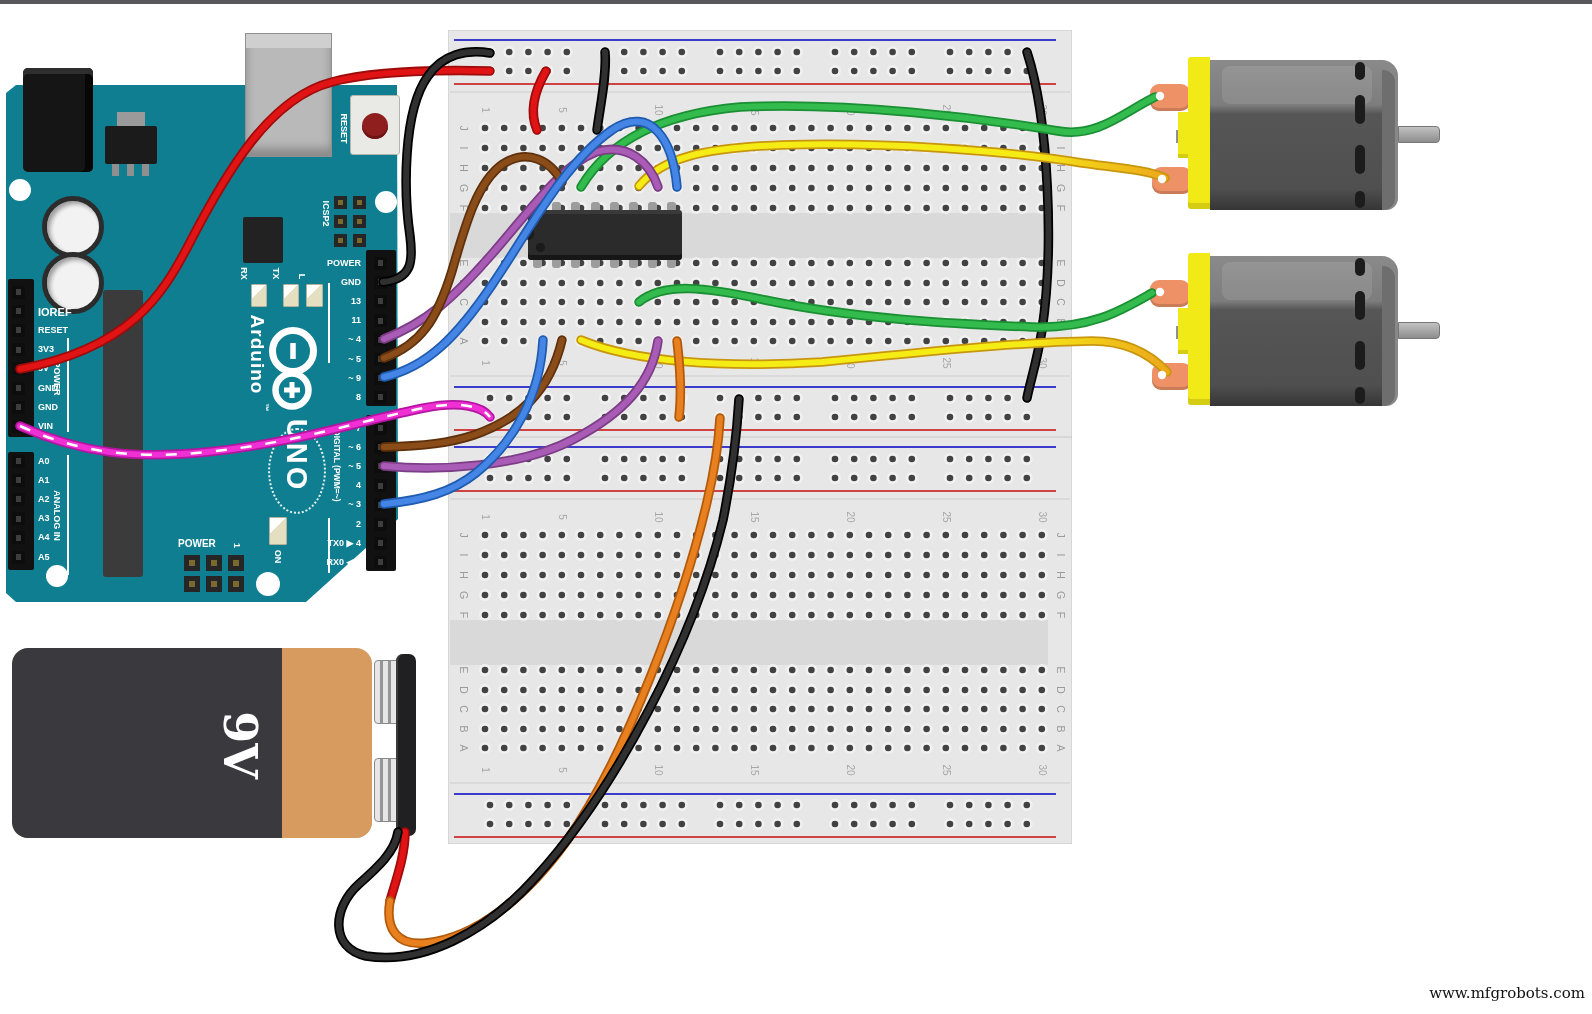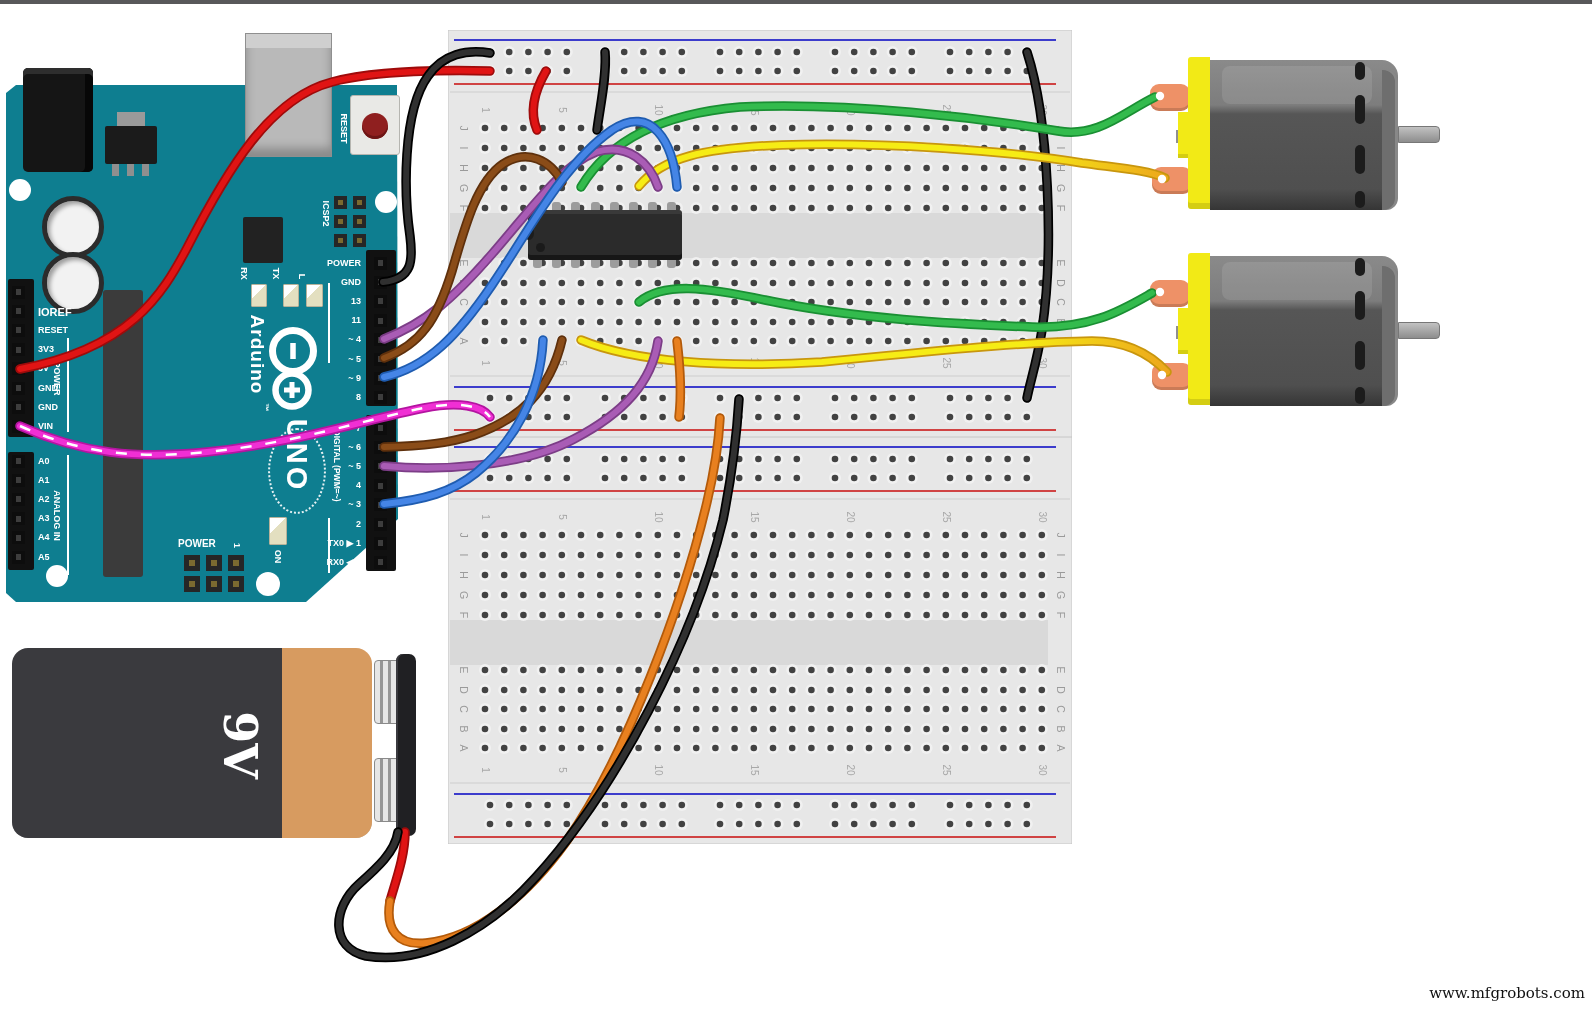--- a/index.html
+++ b/index.html
@@ -1946,21 +1946,21 @@
         <div class="abs" style="left: 280px; top: 334.3px; width: 81px; text-align: right; color: rgb(255, 255, 255); font-size: 9px; font-weight: bold;">~ 4</div>
         <div class="abs" style="left: 280px; top: 353.5px; width: 81px; text-align: right; color: rgb(255, 255, 255); font-size: 9px; font-weight: bold;">~ 5</div>
         <div class="abs" style="left: 280px; top: 372.7px; width: 81px; text-align: right; color: rgb(255, 255, 255); font-size: 9px; font-weight: bold;">~ 9</div>
         <div class="abs" style="left: 280px; top: 391.9px; width: 81px; text-align: right; color: rgb(255, 255, 255); font-size: 9px; font-weight: bold;">8</div>
         <div class="abs" style="left: 280px; top: 422.5px; width: 81px; text-align: right; color: rgb(255, 255, 255); font-size: 9px; font-weight: bold;">7</div>
         <div class="abs" style="left: 280px; top: 441.7px; width: 81px; text-align: right; color: rgb(255, 255, 255); font-size: 9px; font-weight: bold;">~ 6</div>
         <div class="abs" style="left: 280px; top: 460.9px; width: 81px; text-align: right; color: rgb(255, 255, 255); font-size: 9px; font-weight: bold;">~ 5</div>
         <div class="abs" style="left: 280px; top: 480.1px; width: 81px; text-align: right; color: rgb(255, 255, 255); font-size: 9px; font-weight: bold;">4</div>
         <div class="abs" style="left: 280px; top: 499.3px; width: 81px; text-align: right; color: rgb(255, 255, 255); font-size: 9px; font-weight: bold;">~ 3</div>
         <div class="abs" style="left: 280px; top: 518.5px; width: 81px; text-align: right; color: rgb(255, 255, 255); font-size: 9px; font-weight: bold;">2</div>
-        <div class="abs" style="left: 280px; top: 537.7px; width: 81px; text-align: right; color: rgb(255, 255, 255); font-size: 9px; font-weight: bold;">TX0 ▶ 1</div>
+        <div class="abs" style="left: 280px; top: 537.7px; width: 81px; text-align: right; color: rgb(255, 255, 255); font-size: 9px; font-weight: bold;">TX0 ▶ 4</div>
         <div class="abs" style="left: 280px; top: 556.9px; width: 81px; text-align: right; color: rgb(255, 255, 255); font-size: 9px; font-weight: bold;">RX0 ◀ 3</div>
       </div>
   </div>
 
   <div>
     <div class="abs" id="ic-pins" style="left:0;top:0;">
         <div class="abs" style="left: 533px; top: 202px; width: 9px; height: 11px; background: rgb(156, 156, 156); border-radius: 3px 3px 0px 0px;"></div>
         <div class="abs" style="left: 533px; top: 257px; width: 9px; height: 11px; background: rgb(156, 156, 156); border-radius: 0px 0px 3px 3px;"></div>
         <div class="abs" style="left: 552.2px; top: 202px; width: 9px; height: 11px; background: rgb(156, 156, 156); border-radius: 3px 3px 0px 0px;"></div>
         <div class="abs" style="left: 552.2px; top: 257px; width: 9px; height: 11px; background: rgb(156, 156, 156); border-radius: 0px 0px 3px 3px;"></div>

